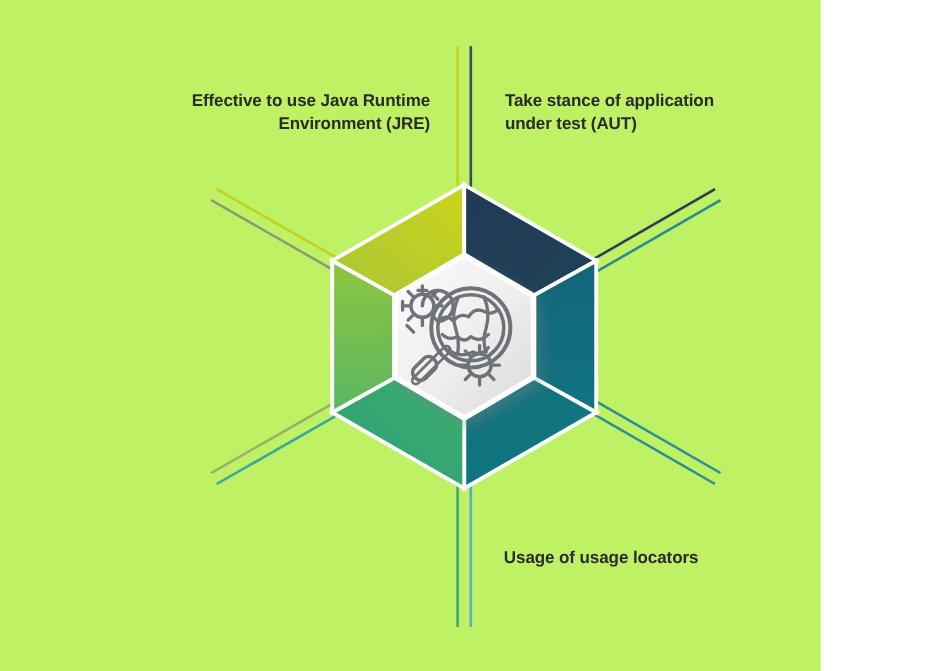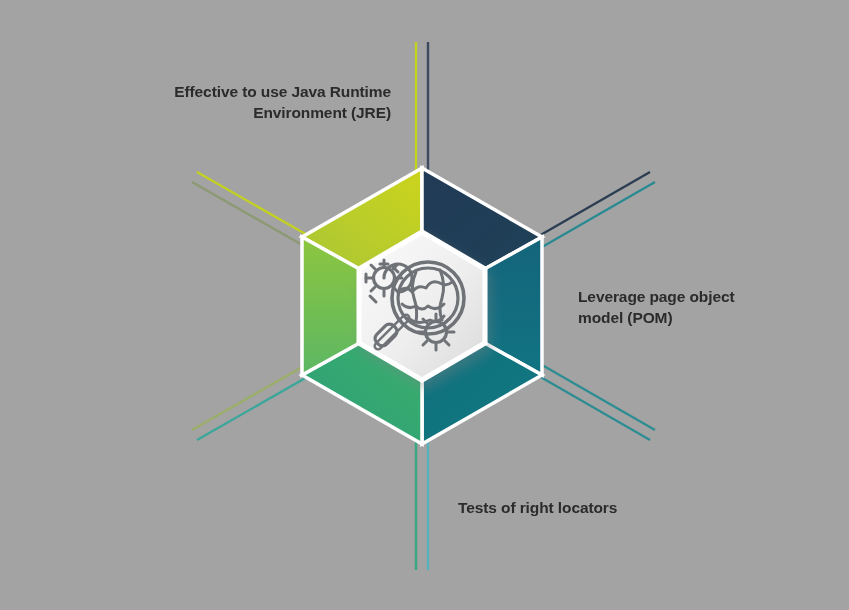--- a/index.html
+++ b/index.html
@@ -5,23 +5,23 @@
   html, body {
     margin: 0;
     padding: 0;
     background: #ffffff;
   }
   body {
     font-family: "Liberation Sans", sans-serif;
   }
   #infographic {
     position: relative;
-    width: 849px;
+    width: 746px;
     height: 610px;
-    background: #a3a3a3;
+    background: #bef264;
     overflow: hidden;
   }
   #hex-stage {
     position: absolute;
     left: 0;
     top: 0;
     width: 849px;
     height: 610px;
   }
   .label {
@@ -183,21 +183,21 @@
         <path d="M-14,12 q10,8 22,2 q8,4 14,-4" stroke-width="3"></path>
         <path d="M-6,-34 q-6,14 -2,26 q4,12 2,24" stroke-width="3"></path>
         <path d="M18,-36 q6,14 2,28 q-4,12 0,22" stroke-width="3"></path>
       </g>
     </g>
   </svg>
 
   <div class="label right-align lbl-tl">Effective to use Java Runtime
 Environment (JRE)</div>
 
-
-
-  <div class="label left-align lbl-mr">Leverage page object
-model (POM)</div>
-
-
-  <div class="label left-align lbl-br">Tests of right locators</div>
+  <div class="label left-align lbl-tr">Take stance of application
+under test (AUT)</div>
+
+
+
+
+  <div class="label left-align lbl-br">Usage of usage locators</div>
 
 </div>
 
 </body></html>

